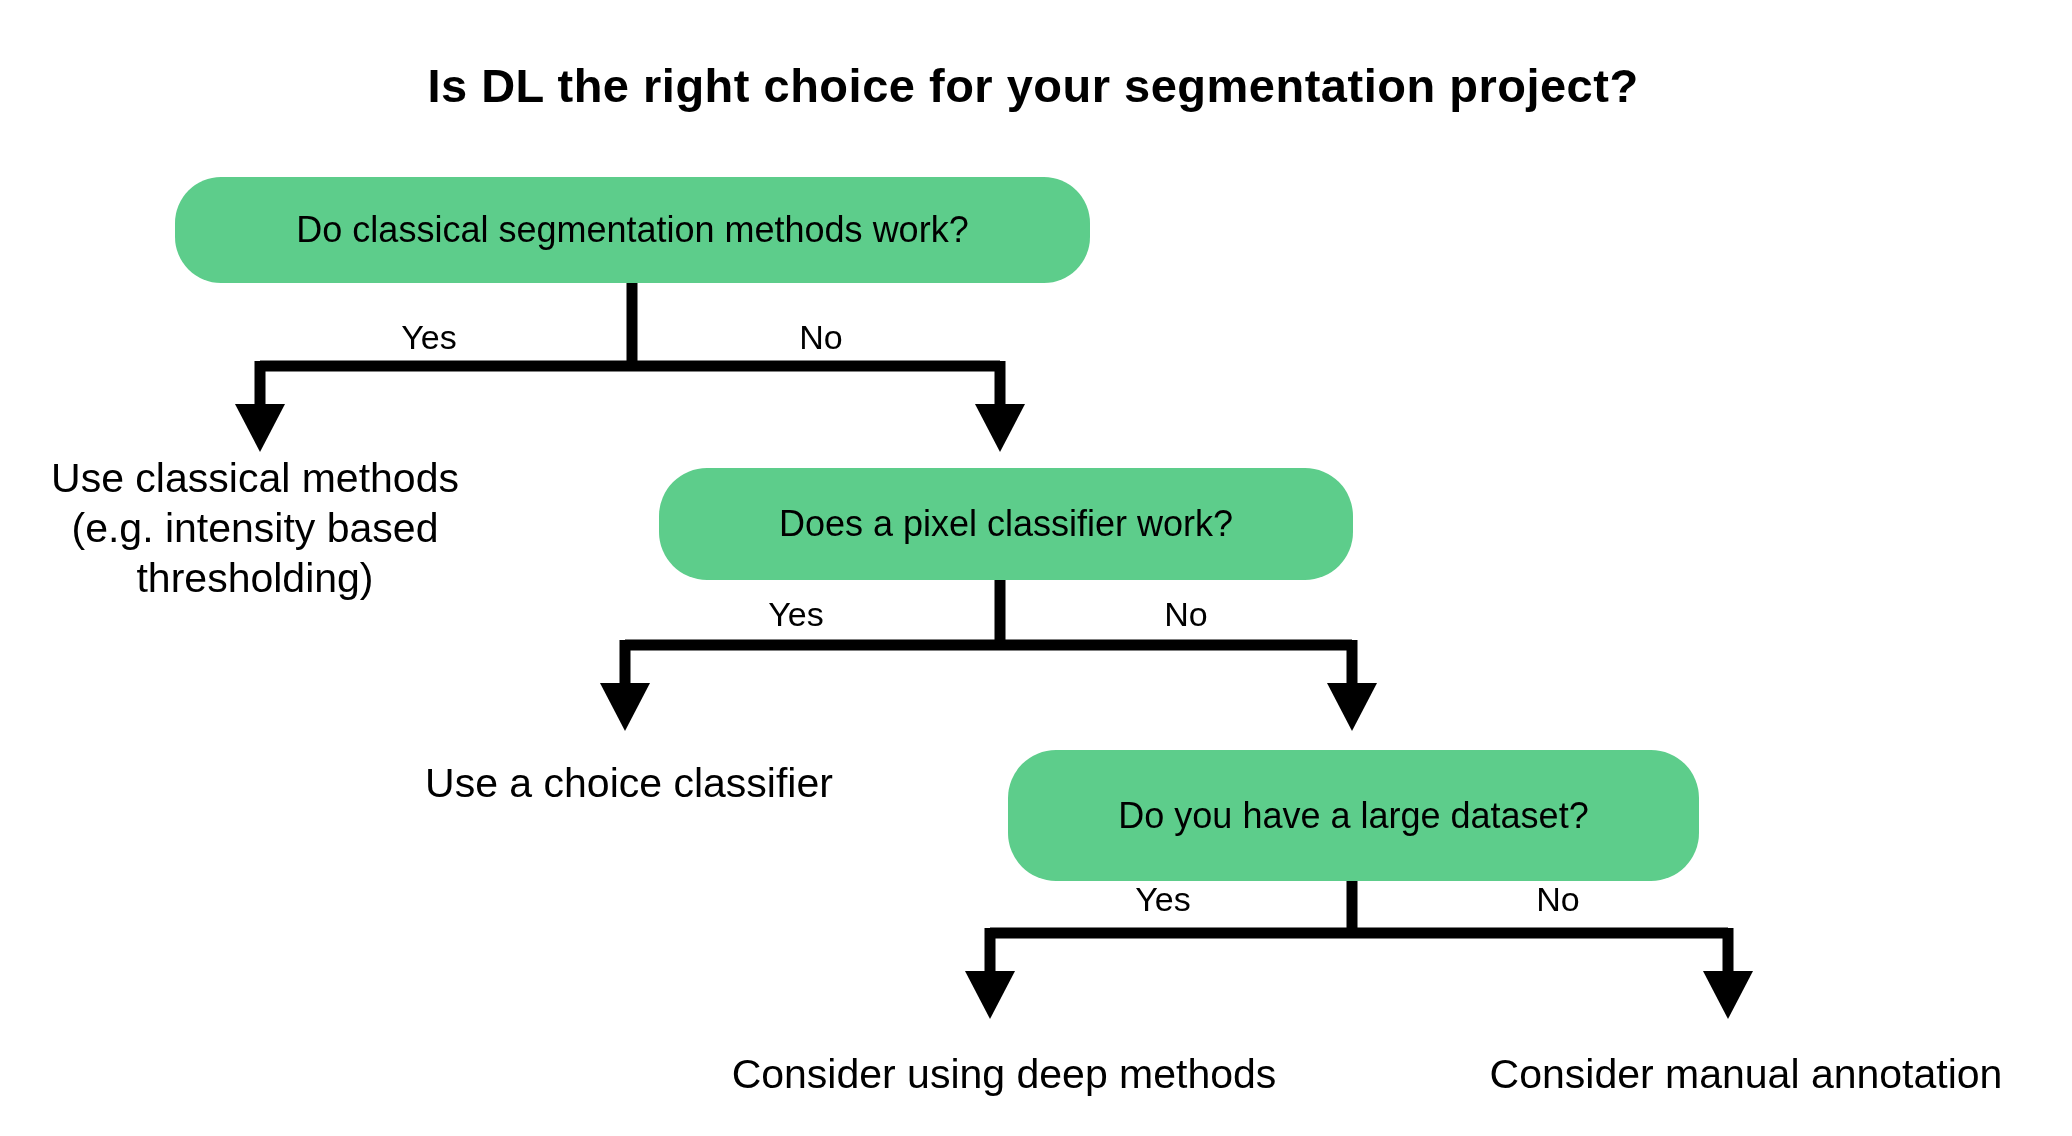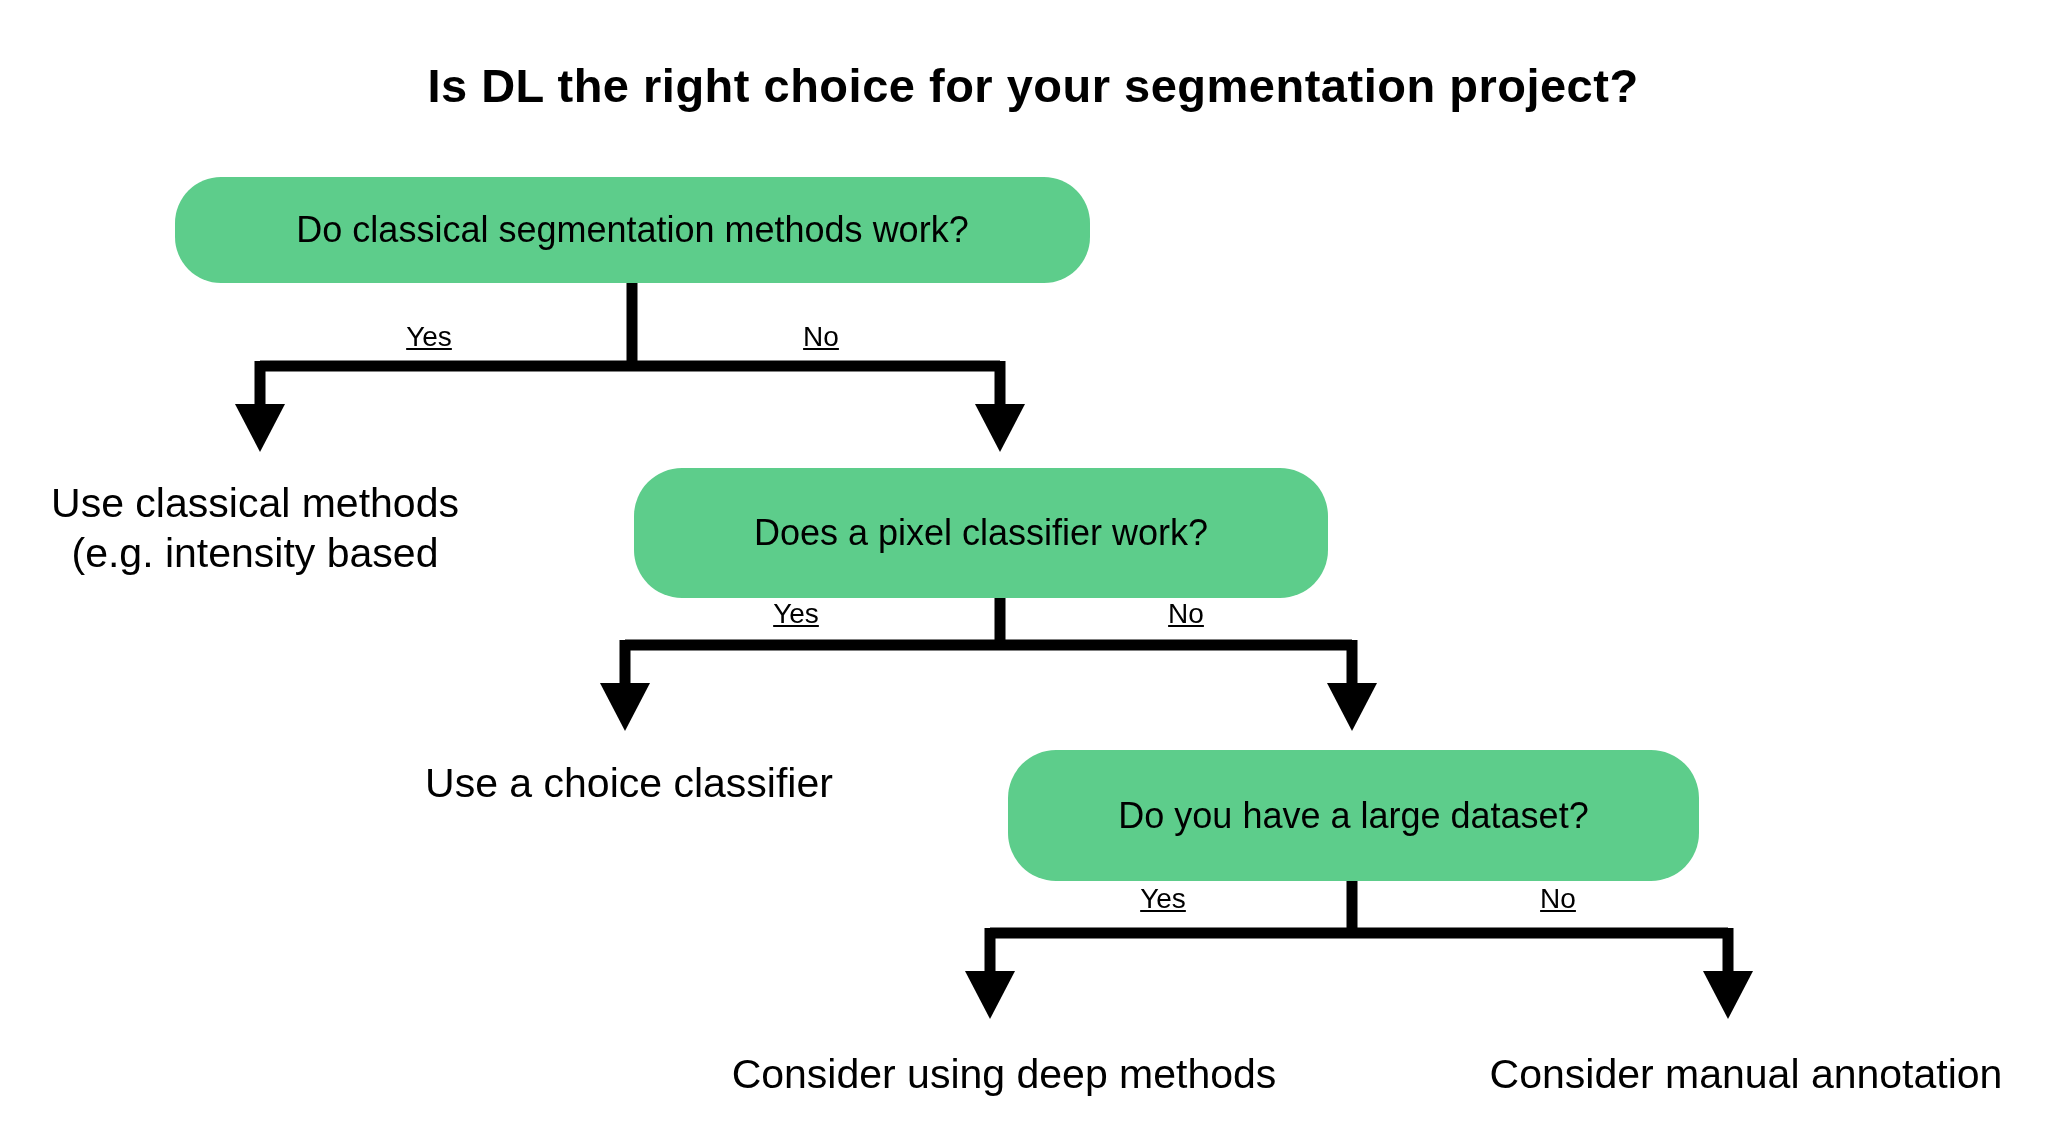--- a/index.html
+++ b/index.html
@@ -53,29 +53,28 @@
     position: absolute;
     background: var(--node-fill);
     display: flex;
     align-items: center;
     justify-content: center;
     text-align: center;
     font-size: 36px;
     line-height: 1.1;
   }
   .node-q1 { left: 175px; top: 177px; width: 915px; height: 106px; border-radius: 46px; }
-  .node-q2 { left: 634px; top: 468px; width: 694px; height: 130px; border-radius: 48px; }
+  .node-q2 { left: 659px; top: 468px; width: 694px; height: 112px; border-radius: 48px; }
   .node-q3 { left: 1008px; top: 750px; width: 691px; height: 131px; border-radius: 48px; }
 
   .branch-label {
     position: absolute;
     transform: translate(-50%, -50%);
-    font-size: 28px;
+    font-size: 34px;
     white-space: nowrap;
-    text-decoration: underline;
   }
   .bl-yes1 { left: 429px;  top: 337px; }
   .bl-no1  { left: 821px;  top: 337px; }
   .bl-yes2 { left: 796px;  top: 614px; }
   .bl-no2  { left: 1186px; top: 614px; }
   .bl-yes3 { left: 1163px; top: 899px; }
   .bl-no3  { left: 1558px; top: 899px; }
 
   .leaf {
     position: absolute;
@@ -125,18 +124,19 @@
   <div class="branch-label bl-yes1">Yes</div>
   <div class="branch-label bl-no1">No</div>
   <div class="branch-label bl-yes2">Yes</div>
   <div class="branch-label bl-no2">No</div>
   <div class="branch-label bl-yes3">Yes</div>
   <div class="branch-label bl-no3">No</div>
 
   <div class="leaf leaf-classical">
     <div>Use classical methods</div>
     <div>(e.g. intensity based</div>
+    <div>thresholding)</div>
   </div>
   <div class="leaf leaf-pixel">Use a choice classifier</div>
   <div class="leaf leaf-dl">Consider using deep methods</div>
   <div class="leaf leaf-manual">Consider manual annotation</div>
 
 </div>
 
 </body></html>

